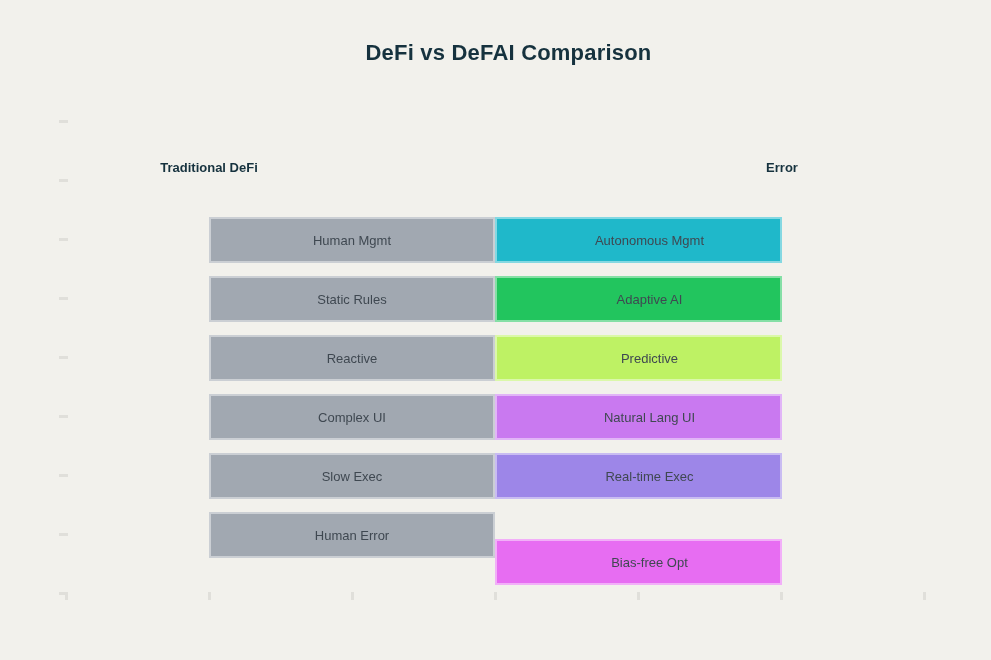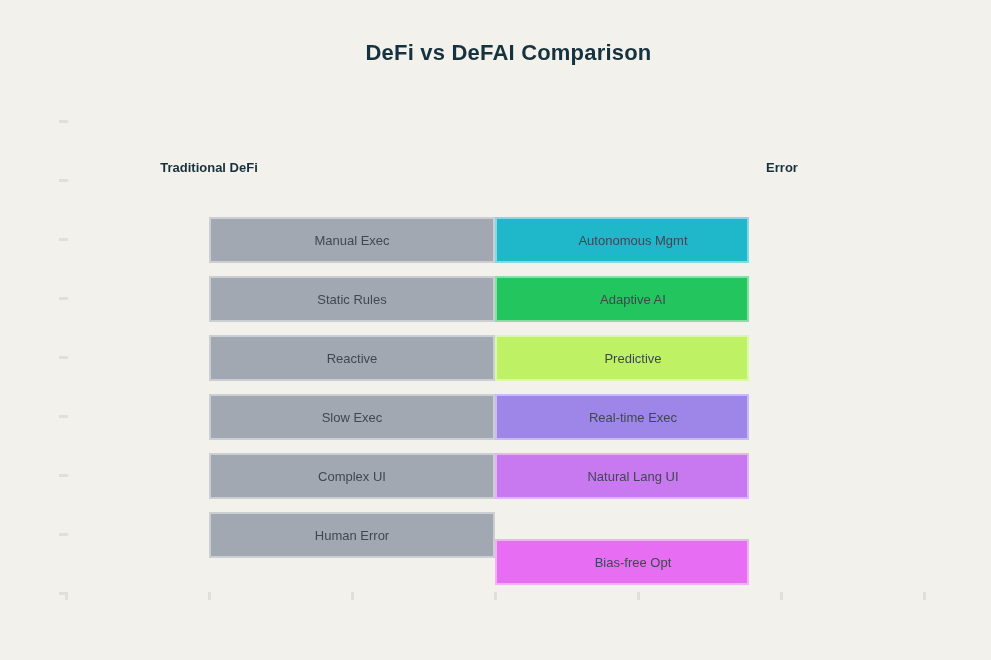--- a/index.html
+++ b/index.html
@@ -57,21 +57,21 @@
     height: 100%;
     font-size: 13px;
     color: var(--bar-text, #3f4851);
     border: 2px solid rgba(255,255,255,0.45);
   }
   .cell.left {
     width: 286px;
     background: var(--left-bar, #a1a8b1);
   }
   .cell.right {
-    width: 254px;
+    width: 287px;
     padding-left: 22px;
   }
   .tick-y {
     position: absolute;
     width: 9px;
     height: 3px;
     left: 59px;
     background: var(--tick, #e0dfda);
   }
   .tick-x {
@@ -84,42 +84,42 @@
 </style>
 </head>
 <body>
 
 <div class="canvas">
   <h1 class="title">DeFi vs DeFAI Comparison</h1>
   <div class="col-header left">Traditional DeFi</div>
   <div class="col-header right">Error</div>
   <div class="rows" id="rows">
   <div class="row">
-    <div class="cell left">Manual Exec</div>
+    <div class="cell left">Human Mgmt</div>
     <div class="cell right" style="background: rgb(31, 184, 202);">Autonomous Mgmt</div>
   </div>
 
   <div class="row">
     <div class="cell left">Static Rules</div>
     <div class="cell right" style="background: #22c55e;">Adaptive AI</div>
   </div>
 
   <div class="row">
     <div class="cell left">Reactive</div>
     <div class="cell right" style="background: #bef264;">Predictive</div>
   </div>
 
   <div class="row">
-    <div class="cell left">Slow Exec</div>
-    <div class="cell right" style="background: rgb(157, 134, 232);">Real-time Exec</div>
+    <div class="cell left">Complex UI</div>
+    <div class="cell right" style="background: rgb(201, 121, 240);">Natural Lang UI</div>
   </div>
 
   <div class="row">
-    <div class="cell left">Complex UI</div>
-    <div class="cell right" style="background: rgb(201, 121, 240);">Natural Lang UI</div>
+    <div class="cell left">Slow Exec</div>
+    <div class="cell right" style="background: rgb(157, 134, 232);">Real-time Exec</div>
   </div>
 
   <div class="row">
     <div class="cell left">Human Error</div>
     <div class="cell right" style="background: rgb(231, 109, 242); margin-top: 27px;">Bias-free Opt</div>
   </div>
 </div>
   <div id="ticks">
       <div class="tick-y" style="top: 120px;"></div>
       <div class="tick-y" style="top: 179px;"></div>

